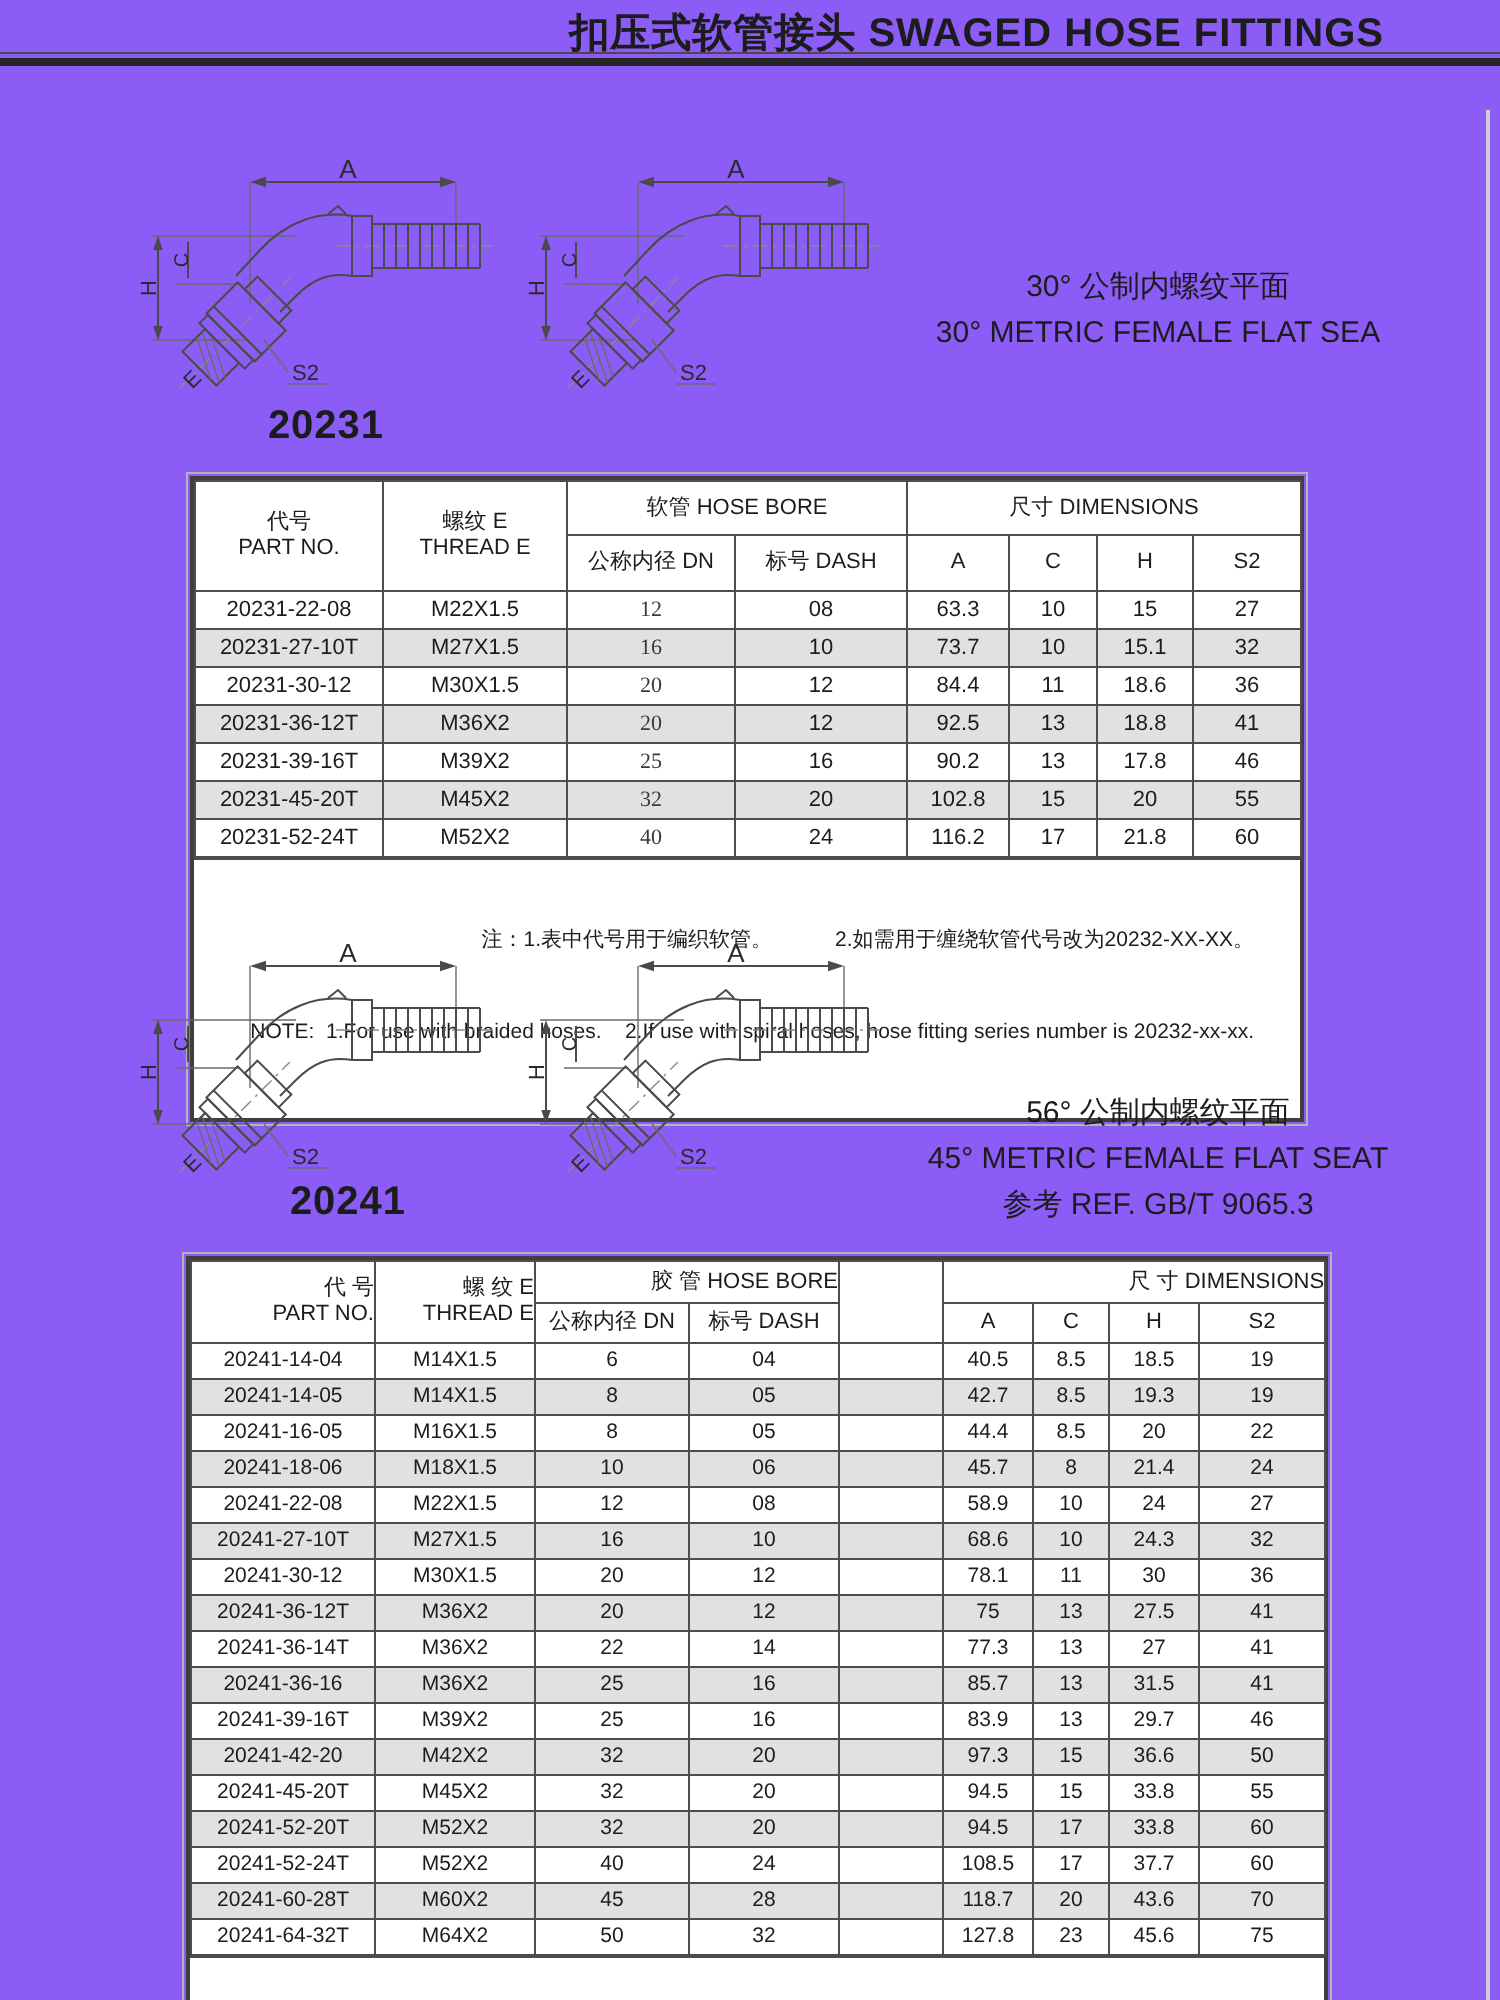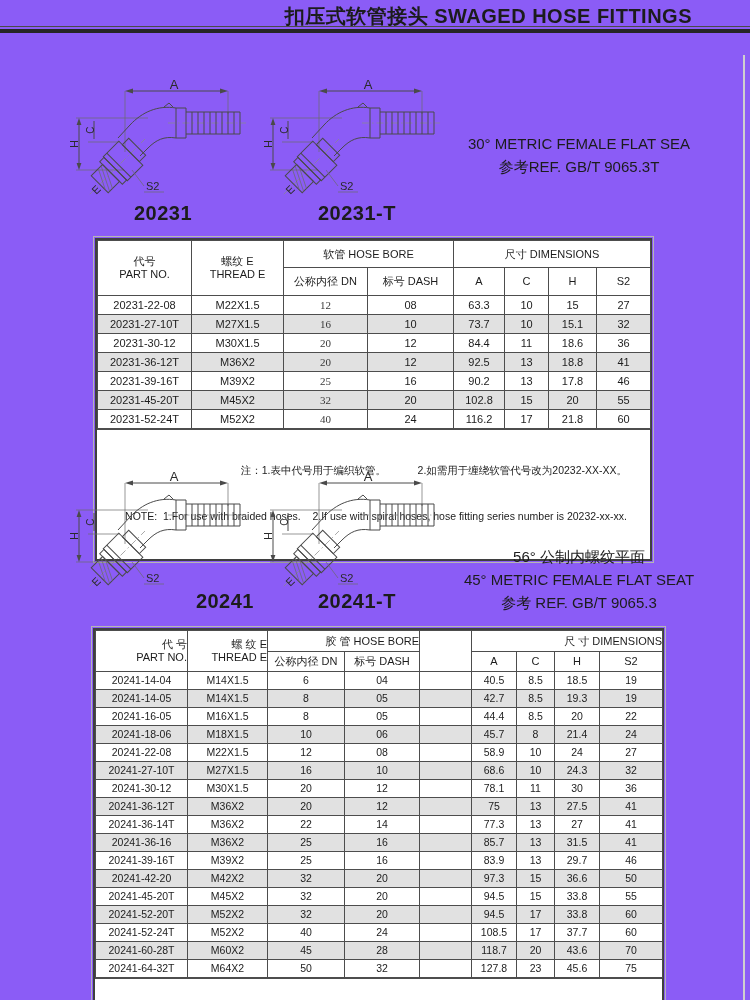--- a/index.html
+++ b/index.html
@@ -168,25 +168,24 @@
         <rect class="ln" x="42" y="61" width="22" height="34"></rect>
         <line class="ln" x1="47" y1="61" x2="47" y2="95"></line>
         <rect class="ln" x="64" y="66" width="9" height="24"></rect>
         <text class="dtxt" x="10" y="83" font-size="11">E</text>
       </g>
       <line class="lnt" x1="64" y1="92" x2="76" y2="108"></line>
       <text class="dtxt" x="78" y="112" font-size="11">S2</text>
       <line class="lnt" x1="76" y1="114" x2="96" y2="114"></line>
     </svg>
   </div>
-  <div class="caption" style="left:262px; top:202px;">20231-T</div>
 
   <div class="titleblock" style="top:132px;">
+    <div>30°  公制内螺纹平面</div>
     <div>30° METRIC FEMALE FLAT SEA</div>
-    <div>参考REF.  GB/T 9065.3T</div>
   </div>
 
   <div class="t-wrap" style="left:95px; top:238px; width:553px;">
     <table class="t1" style="width:553px;">
       <colgroup>
         <col style="width:94px">
           <col style="width:92px">
           <col style="width:84px">
           <col style="width:86px">
         <col style="width:51px">
@@ -338,21 +337,21 @@
         <rect class="ln" x="42" y="61" width="22" height="34"></rect>
         <line class="ln" x1="47" y1="61" x2="47" y2="95"></line>
         <rect class="ln" x="64" y="66" width="9" height="24"></rect>
         <text class="dtxt" x="10" y="83" font-size="11">E</text>
       </g>
       <line class="lnt" x1="64" y1="92" x2="76" y2="108"></line>
       <text class="dtxt" x="78" y="112" font-size="11">S2</text>
       <line class="lnt" x1="76" y1="114" x2="96" y2="114"></line>
     </svg>
   </div>
-  <div class="caption" style="left:64px; top:590px;text-align:right;">20241</div>
+  <div class="caption" style="left:79px; top:590px;">20241</div>
 
   <div class="draw" style="left:262px; top:470px;">
     <svg viewBox="0 0 190 122">
       <line class="lnt" x1="57" y1="13" x2="57" y2="74"></line>
         <line class="lnt" x1="160" y1="13" x2="160" y2="36"></line>
       <line class="ln" x1="63" y1="13" x2="154" y2="13"></line>
       <path class="ar" d="M57 13 l8 -2.6 v5.2 z"></path>
         <path class="ar" d="M160 13 l-8 -2.6 v5.2 z"></path>
       <text class="dtxt" x="106" y="11" font-size="13" text-anchor="middle">A</text>
       <line class="lnt" x1="8" y1="40" x2="80" y2="40"></line>
@@ -390,21 +389,20 @@
         <rect class="ln" x="42" y="61" width="22" height="34"></rect>
         <line class="ln" x1="47" y1="61" x2="47" y2="95"></line>
         <rect class="ln" x="64" y="66" width="9" height="24"></rect>
         <text class="dtxt" x="10" y="83" font-size="11">E</text>
       </g>
       <line class="lnt" x1="64" y1="92" x2="76" y2="108"></line>
       <text class="dtxt" x="78" y="112" font-size="11">S2</text>
       <line class="lnt" x1="76" y1="114" x2="96" y2="114"></line>
     </svg>
   </div>
-  <div class="caption" style="left:262px; top:590px;">20241-T</div>
 
   <div class="titleblock" style="top:545px;">
     <div>56° 公制内螺纹平面</div>
     <div>45° METRIC FEMALE FLAT SEAT</div>
     <div>参考 REF.  GB/T 9065.3</div>
   </div>
 
   <div class="t-wrap" style="left:93px; top:628px; width:567px;">
     <table class="t2" style="width:567px;">
       <colgroup>

